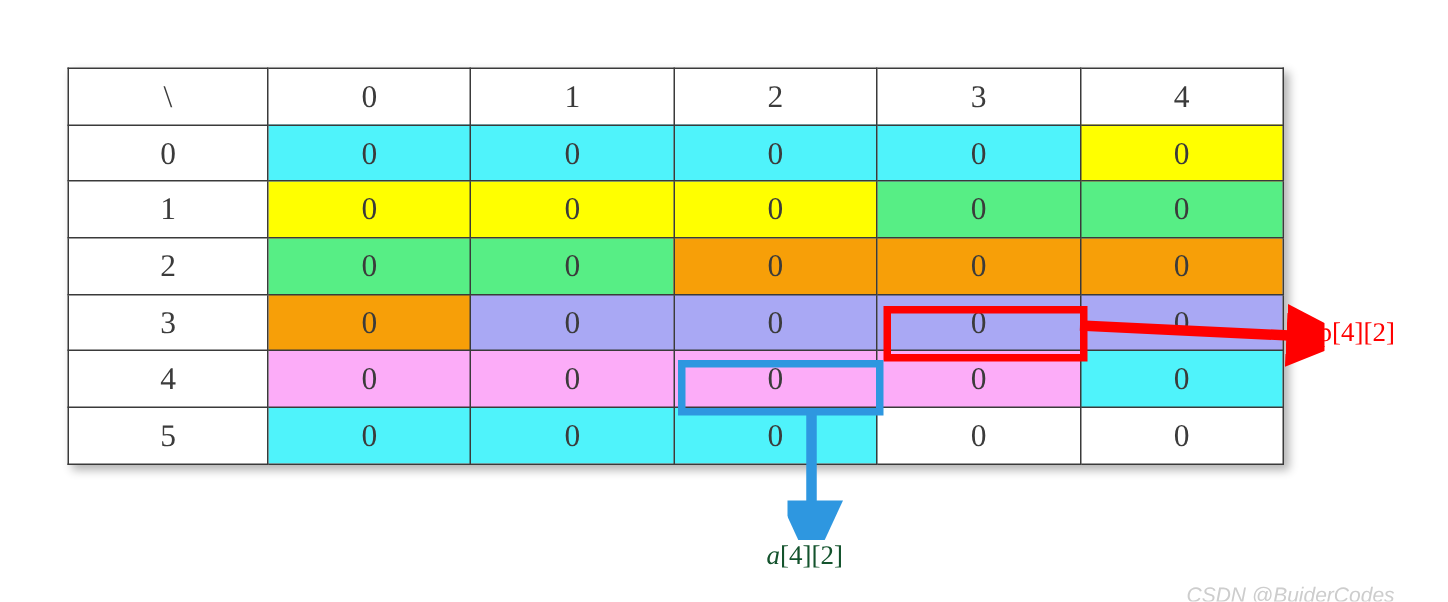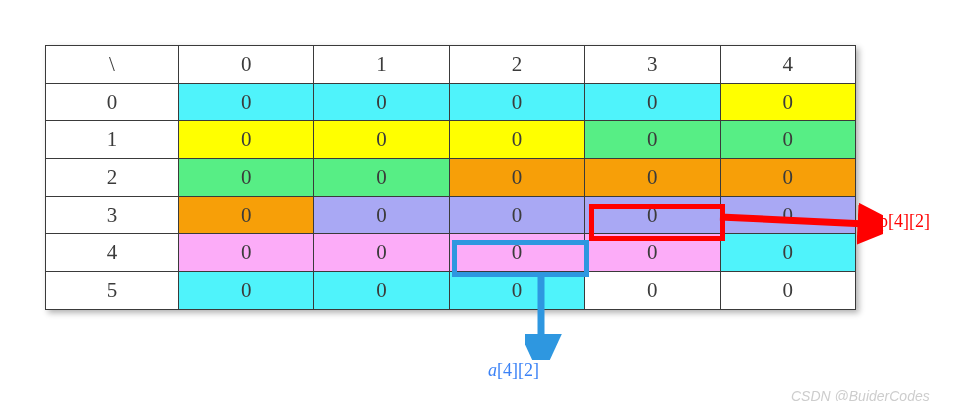--- a/index.html
+++ b/index.html
@@ -96,23 +96,23 @@
     font-size: 18px;
     font-family: "Liberation Serif", serif;
     white-space: nowrap;
   }
   #red-annotation-label {
     left: 879px;
     top: 199px;
     color: #ff0000;
   }
   #blue-annotation-label {
-    left: 488px;
+    left: 511px;
     top: 348px;
-    color: #3b82f6;
+    color: #14532d;
     font-style: italic;
   }
   #blue-annotation-label .brk {
     font-style: normal;
   }
 
   #watermark {
     position: absolute;
     left: 791px;
     top: 376px;

